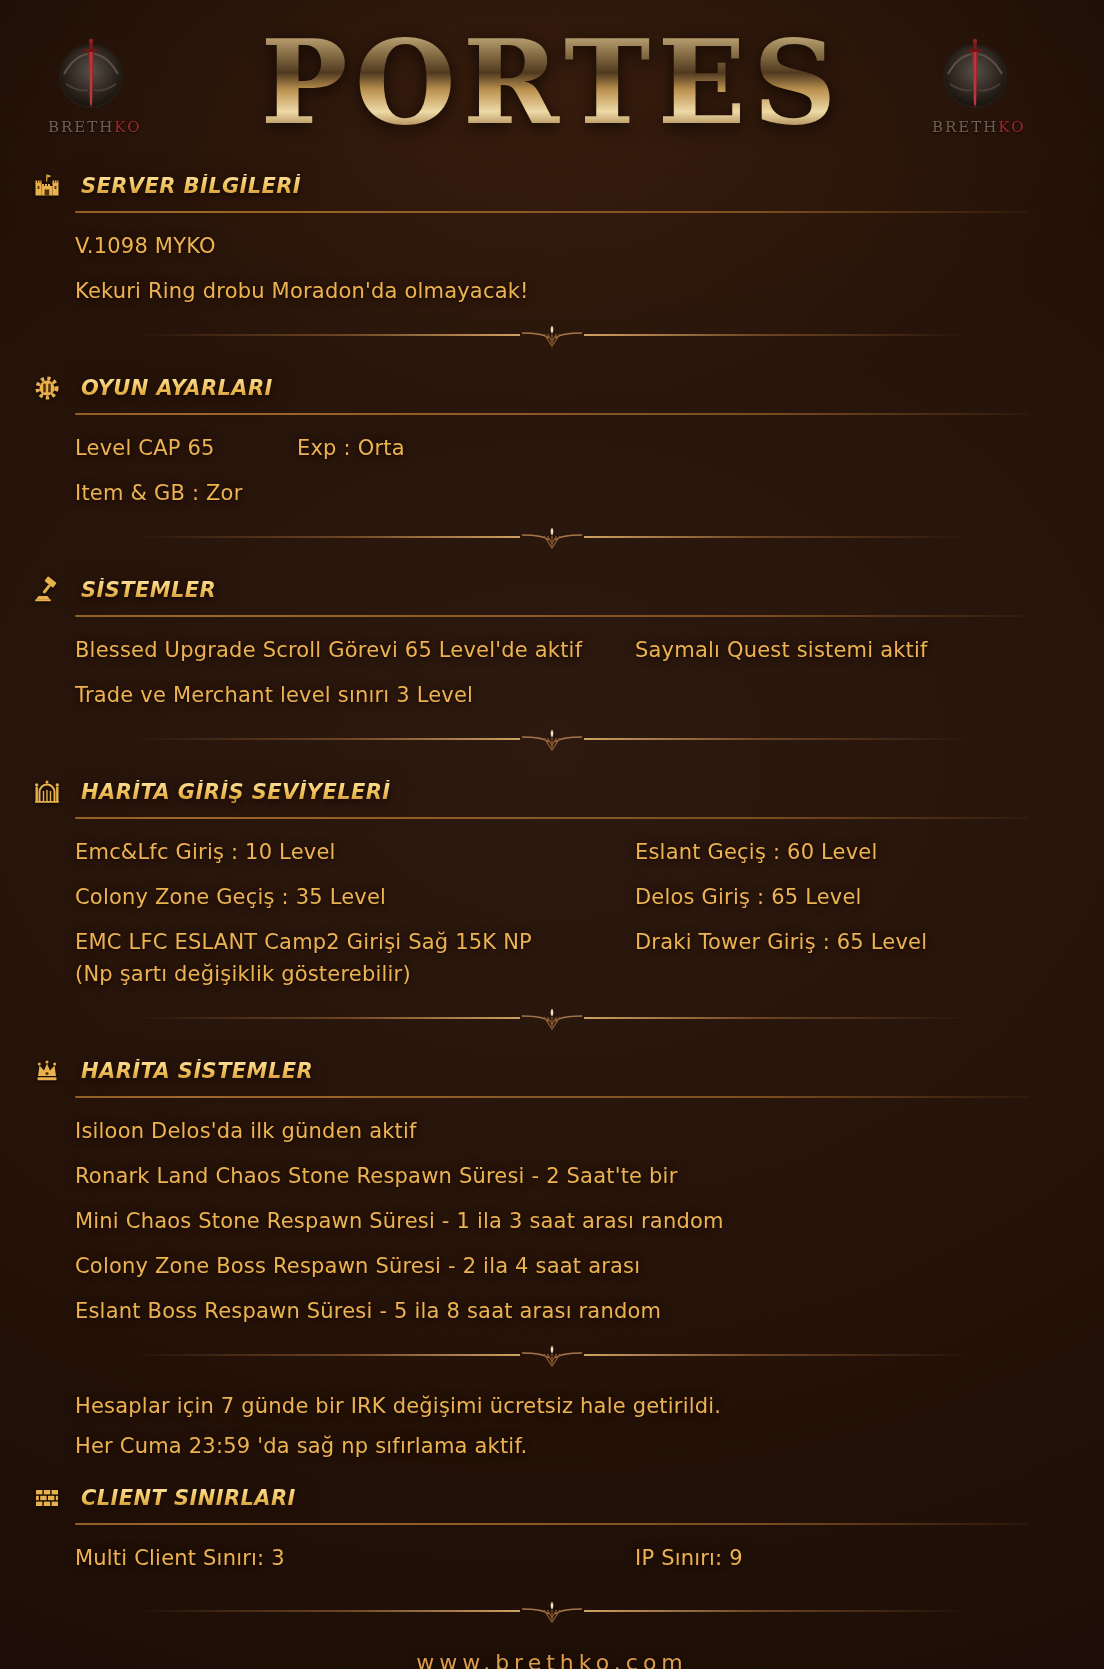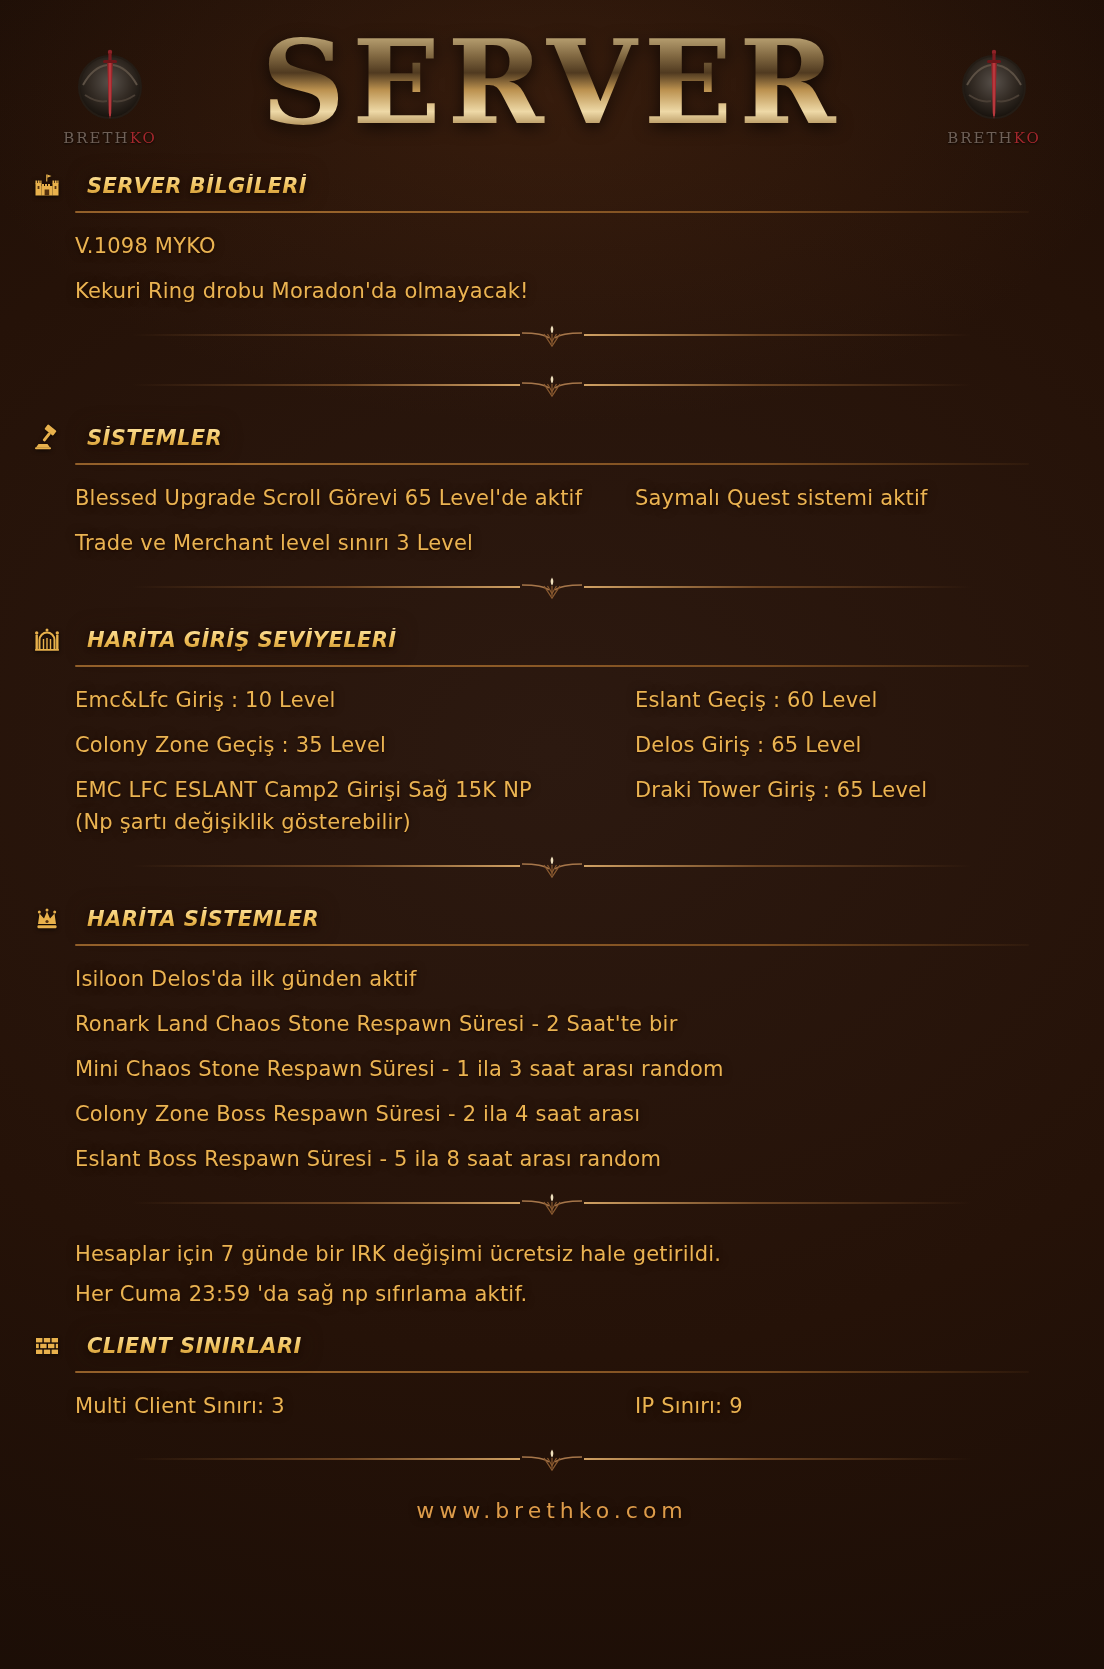--- a/index.html
+++ b/index.html
@@ -20,33 +20,33 @@
   .logo {
     text-align: center; padding-top: 10px;
     font-family: "DejaVu Serif", "Liberation Serif", serif;
     font-weight: 700; font-size: 116px; line-height: 1.25; letter-spacing: 7px;
     background: linear-gradient(180deg,
       #f8eed6 0%, #d2bb88 18%, #826942 36%, #503a20 47%,
       #bb914f 58%, #eed9a7 72%, #8a6228 88%, #54371a 100%);
     -webkit-background-clip: text; background-clip: text; color: transparent;
     filter: drop-shadow(0 4px 8px rgba(0,0,0,0.65));
   }
-  .brethko { position: absolute; top: 47px; width: 124px; text-align: center; }
+  .brethko { position: absolute; top: 36px; width: 124px; }
   .brethko.left  { left: 48px; }
   .brethko.right { right: 48px; }
   .brethko .label {
     margin-top: -8px; font-family: "DejaVu Serif", "Liberation Serif", serif;
     font-size: 15px; letter-spacing: 2px; color: #6f6057;
     text-shadow: 0 1px 2px rgba(0,0,0,.8);
   }
   .brethko .label .ko { color: #a3272c; }
 
   
   .main { padding: 0 75px; }
-  .section-header { display: flex; align-items: center; gap: 26px; margin-left: -42px; }
+  .section-header { display: flex; align-items: center; gap: 20px; margin-left: -42px; }
   .icon { width: 28px; height: 28px; flex: 0 0 28px; filter: drop-shadow(0 1px 2px rgba(0,0,0,.75)); }
   .section-title {
     font-size: 21px; font-weight: bold; font-style: italic; letter-spacing: .4px;
     background: linear-gradient(180deg, #ffe7a6, #eebd55 55%, #c78d2c);
     -webkit-background-clip: text; background-clip: text; color: transparent;
     filter: drop-shadow(0 2px 2px rgba(22,9,2,0.95)) drop-shadow(0 0 10px rgba(32,13,4,0.85));
   }
   .underline {
     height: 2px; margin: 11px 0 21px 0; border-radius: 1px;
     background: linear-gradient(90deg, #93602a, #a06a2e 12%, #7c4d20 72%, rgba(110,70,30,.10));
@@ -96,21 +96,21 @@
         <path d="M68 48 q-12 8 -22 6" stroke="#4a3f35" fill="none" stroke-width="2"></path>
         <circle cx="43" cy="5" r="2.2" fill="#8e2227"></circle>
         <rect x="41.4" y="6" width="3.2" height="7" fill="#7e1b1f"></rect>
         <rect x="36" y="13" width="14" height="3" rx="1.5" fill="#6d1518"></rect>
         <path d="M40.4 16 L45.6 16 L44.3 66 L43 72 L41.7 66 Z" fill="#a1262b"></path>
         <path d="M43 16 V69" stroke="#d8555a" stroke-width="0.8"></path>
       </svg>
       <div class="label"><span>BRETH</span><span class="ko">KO</span></div>
     </div>
 
-    <div class="logo">SERVER</div>
+    <div class="logo">PORTES</div>
 
     <div class="brethko right">
       <svg width="86" height="86" viewBox="0 0 86 86">
         <defs>
           <radialGradient id="g2" cx="50%" cy="42%" r="60%">
             <stop offset="0%" stop-color="#57504a"></stop>
               <stop offset="55%" stop-color="#332b24"></stop>
               <stop offset="100%" stop-color="#15100b"></stop>
           </radialGradient>
         </defs>
@@ -171,20 +171,39 @@
       <svg width="64" height="24" viewBox="0 0 64 24">
         <path d="M2 9 C16 9 24 10 29 14" stroke="#a6764a" stroke-width="1.4" fill="none"></path>
         <path d="M62 9 C48 9 40 10 35 14" stroke="#a6764a" stroke-width="1.4" fill="none"></path>
         <path d="M24 10 L32 22 L40 10" stroke="#8a5a30" stroke-width="1.3" fill="none"></path>
         <path d="M27.5 10 L32 17.5 L36.5 10" stroke="#8a5a30" stroke-width="1.2" fill="none"></path>
         <path d="M32 10 V20" stroke="#8a5a30" stroke-width="1.2"></path>
         <path d="M32 1.5 q2.6 4 0 8 q-2.6 -4 0 -8" fill="#efe0bd"></path>
       </svg>
     </div>
 
+    <div class="section">
+      <div class="section-header">
+        <svg class="icon" viewBox="0 0 28 28">
+          <circle cx="14" cy="14" r="9.5" fill="none" stroke="#e8b14c" stroke-width="4" stroke-dasharray="3.2 3.2"></circle>
+          <circle cx="14" cy="14" r="7.5" fill="#e8b14c"></circle>
+          <rect x="10.2" y="9.5" width="2.6" height="9" rx="1.3" fill="#55320f"></rect>
+          <rect x="15.2" y="9.5" width="2.6" height="9" rx="1.3" fill="#55320f"></rect>
+        </svg>
+        <span class="section-title">OYUN AYARLARI</span>
+      </div>
+      <div class="underline"></div>
+      <div class="row narrow">
+        <span class="t cell-left">Level CAP 65</span>
+        <span class="t">Exp : Orta</span>
+      </div>
+      <div class="row">
+          <span class="t">Item &amp; GB : Zor</span>
+        </div>
+    </div>
 
     <div class="divider">
       <span class="line-l"></span>
         <span class="line-r"></span>
       <svg width="64" height="24" viewBox="0 0 64 24">
         <path d="M2 9 C16 9 24 10 29 14" stroke="#a6764a" stroke-width="1.4" fill="none"></path>
         <path d="M62 9 C48 9 40 10 35 14" stroke="#a6764a" stroke-width="1.4" fill="none"></path>
         <path d="M24 10 L32 22 L40 10" stroke="#8a5a30" stroke-width="1.3" fill="none"></path>
         <path d="M27.5 10 L32 17.5 L36.5 10" stroke="#8a5a30" stroke-width="1.2" fill="none"></path>
         <path d="M32 10 V20" stroke="#8a5a30" stroke-width="1.2"></path>

